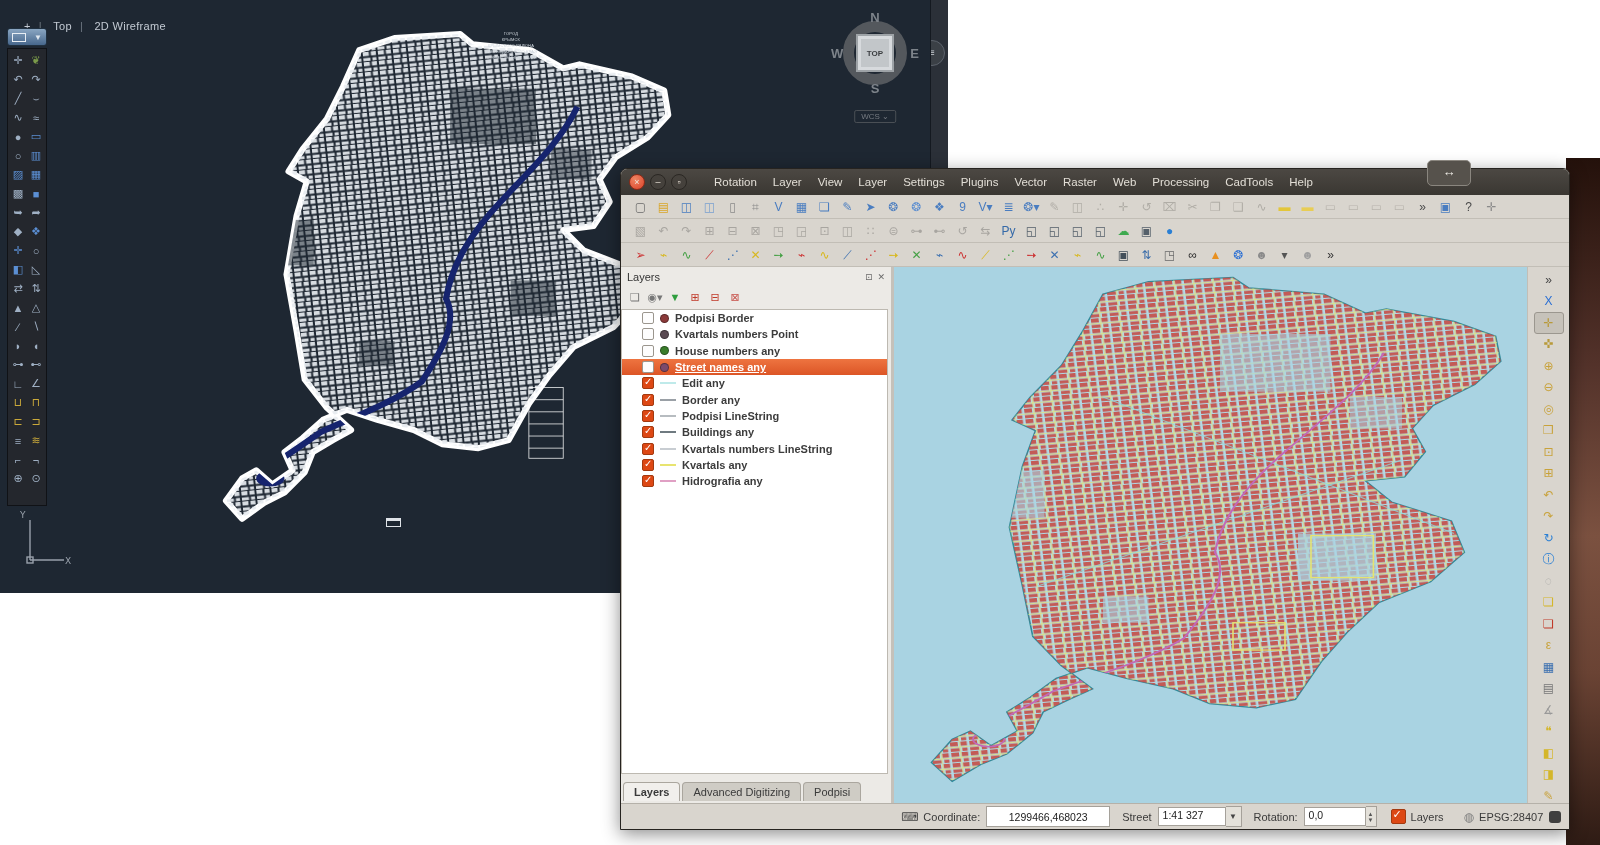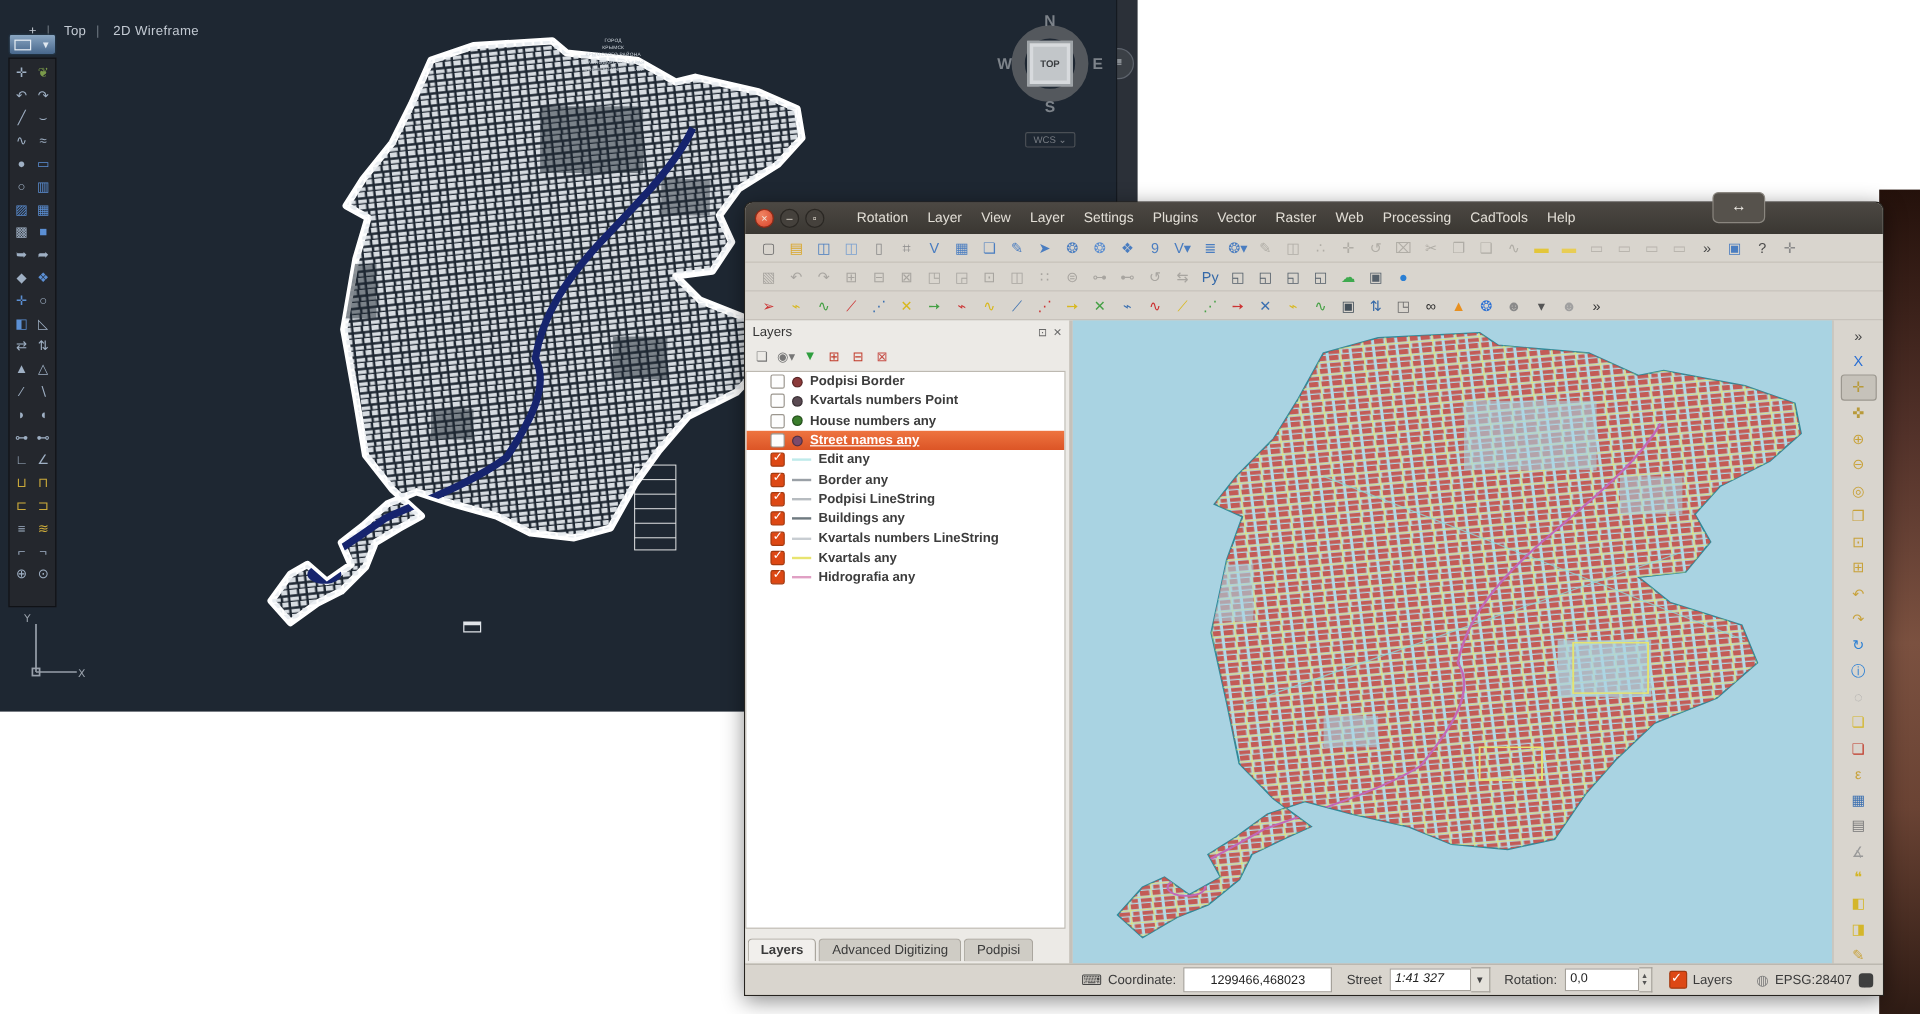--- a/index.html
+++ b/index.html
@@ -88,21 +88,21 @@
   .right-toolbar .icon{width:28px;height:19.5px;display:flex;align-items:center;justify-content:center;
     font-size:12px;color:var(--c,#555);border:1px solid transparent;border-radius:3px;flex:0 0 auto;}
   .right-toolbar .icon[data-pressed="true"]{background:#c6c2ba;border-color:#9b978f;}
   
   .statusbar{position:absolute;left:0;top:634px;width:100%;height:26px;background:#d9d5ce;border-top:1px solid #b5b1a9;
     display:flex;align-items:center;box-sizing:border-box;padding:0 8px 0 280px;font-size:11px;color:#3a3a3a;}
   .sb-icon{font-size:12px;color:#444;margin-right:5px;}
   .sb-label{margin-right:6px;}
   .sb-input{width:118px;height:17px;border:1px solid #a5a19a;background:#fff;font-size:10.5px;text-align:center;
     font-family:"Liberation Sans","DejaVu Sans",sans-serif;color:#222;margin-right:12px;}
-  .sb-combo{display:flex;align-items:center;margin-right:12px;font-style:italic;}
+  .sb-combo{display:flex;align-items:center;margin-right:12px;}
   .sb-combo .val{width:58px;height:15px;border:1px solid #a5a19a;background:#fff;font-size:10.5px;padding:1px 4px;color:#222;}
   .sb-combo .arr{width:15px;height:19px;border:1px solid #a5a19a;border-left:none;background:#e4e1da;
     font-size:8px;display:flex;align-items:center;justify-content:center;color:#444;}
   .sb-spin{display:flex;align-items:center;margin-right:14px;}
   .sb-spin .val{width:52px;height:15px;border:1px solid #a5a19a;background:#fff;font-size:10.5px;padding:1px 4px;color:#222;}
   .sb-spin .ud{display:flex;flex-direction:column;font-size:6px;color:#555;border:1px solid #a5a19a;border-left:none;height:19px;justify-content:center;padding:0 2px;background:#e4e1da;}
   .sb-check{width:13px;height:13px;border:1px solid #a33a10;background:#dd4814;border-radius:2px;position:relative;margin-right:5px;flex:0 0 auto;}
   .sb-check::after{content:"✓";position:absolute;left:1px;top:-2px;color:#fff;font-size:11px;}
   .sb-crs-icon{font-size:12px;color:#7b7b7b;margin:0 5px 0 14px;}
   .bubble{margin-left:auto;width:17px;height:12px;background:#3f3f3f;border-radius:3px;position:relative;}

